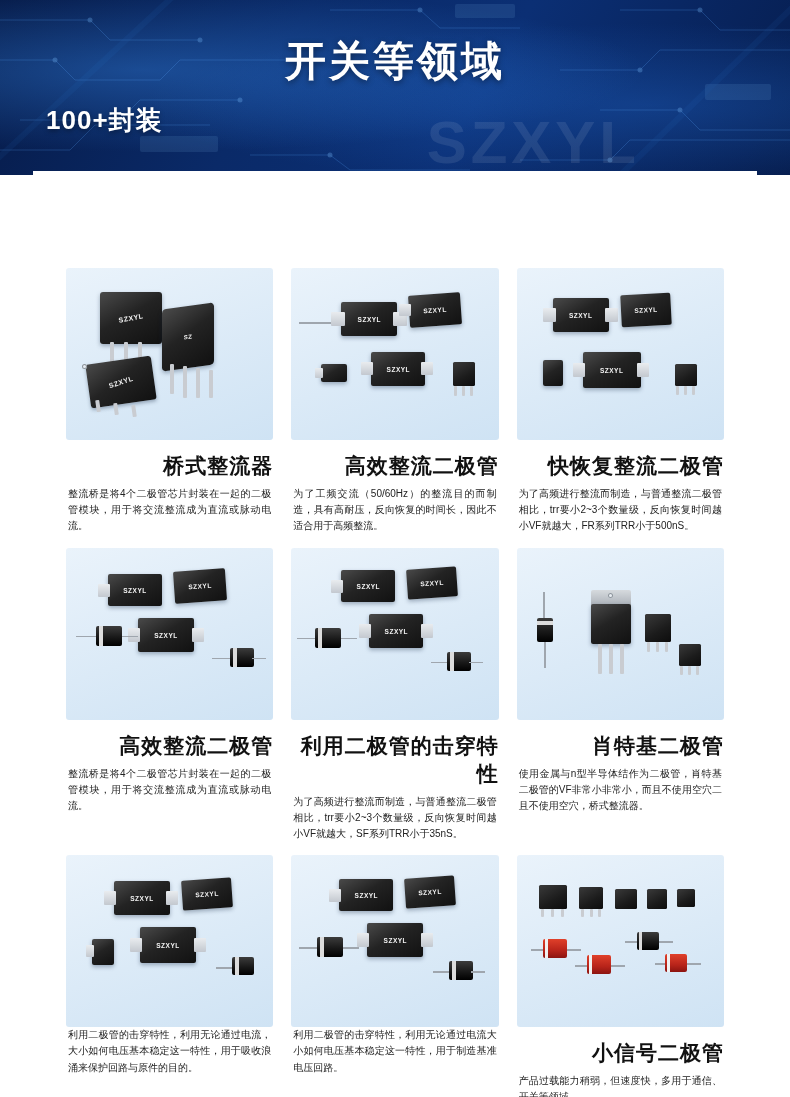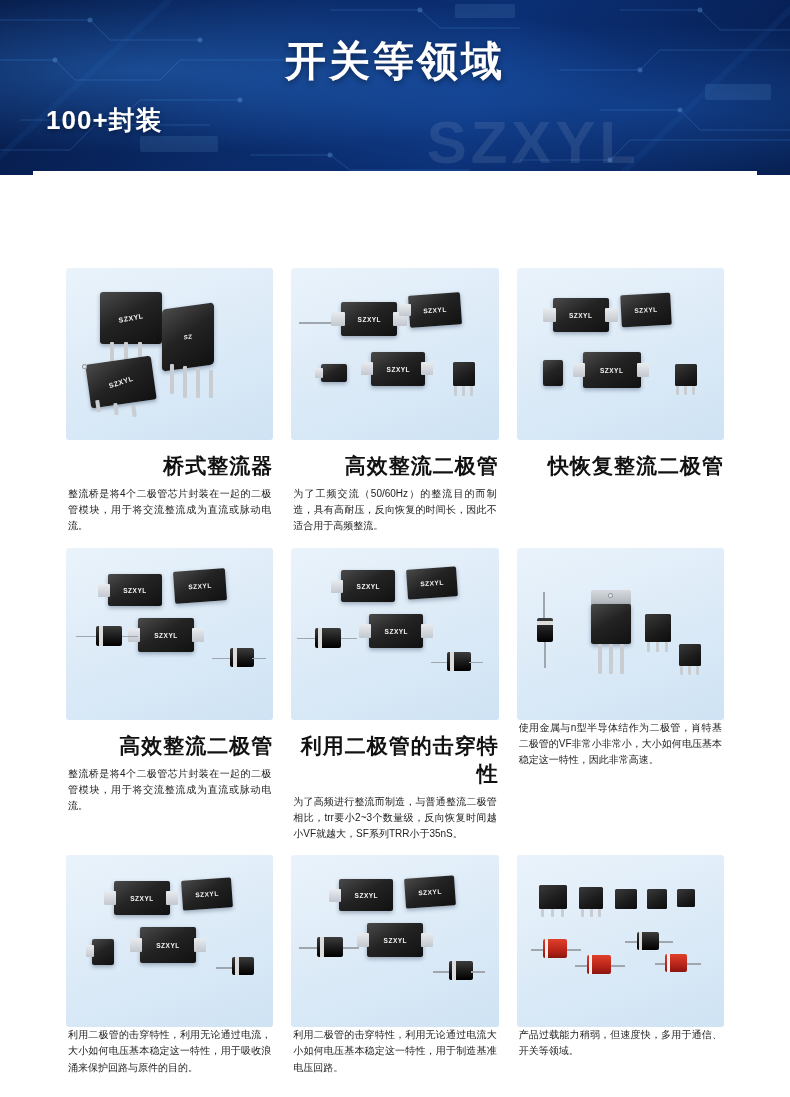--- a/index.html
+++ b/index.html
@@ -315,20 +315,21 @@
         <div class="tab" style="left:56px; top:95px; width:12px; height:14px;"></div>
         <div class="tab" style="left:120px; top:95px; width:12px; height:14px;"></div>
 
         <div class="pkg flat" style="left:26px; top:92px; width:20px; height:26px;"></div>
         <div class="sot" style="left:158px; top:96px; width:22px; height:22px;"></div>
         <div class="lead" style="left:159px; top:118px; width:3px; height:9px;"></div>
         <div class="lead" style="left:167px; top:118px; width:3px; height:9px;"></div>
         <div class="lead" style="left:175px; top:118px; width:3px; height:9px;"></div>
       </div>
       <div class="card-title">快恢复整流二极管</div>
+      <div class="card-desc">为了高频进行整流而制造，与普通整流二极管相比，trr要小2~3个数量级，反向恢复时间越小VF就越大，FR系列TRR小于500nS。</div>
     </div>
 
     <div class="card">
       <div class="thumb">
         <div class="pkg flat" style="left:42px; top:26px; width:54px; height:32px;">
           <div class="brand">SZXYL</div>
         </div>
         <div class="tab" style="left:32px; top:36px; width:12px; height:13px;"></div>
         <div class="pkg flat" style="left:108px; top:22px; width:52px; height:32px; transform:rotate(-4deg);">
           <div class="brand">SZXYL</div>
@@ -405,21 +406,22 @@
         <div class="sot" style="left:128px; top:66px; width:26px; height:28px;"></div>
         <div class="lead" style="left:130px; top:94px; width:3px; height:10px;"></div>
         <div class="lead" style="left:139px; top:94px; width:3px; height:10px;"></div>
         <div class="lead" style="left:148px; top:94px; width:3px; height:10px;"></div>
 
         <div class="sot" style="left:162px; top:96px; width:22px; height:22px;"></div>
         <div class="lead" style="left:163px; top:118px; width:3px; height:9px;"></div>
         <div class="lead" style="left:171px; top:118px; width:3px; height:9px;"></div>
         <div class="lead" style="left:179px; top:118px; width:3px; height:9px;"></div>
       </div>
-      <div class="card-desc">使用金属与n型半导体结作为二极管，肖特基二极管的VF非常小非常小，大小如何电压基本稳定这一特性，因此非常高速。</div>
+      <div class="card-title">肖特基二极管</div>
+      <div class="card-desc">使用金属与n型半导体结作为二极管，肖特基二极管的VF非常小非常小，而且不使用空穴二且不使用空穴，桥式整流器。</div>
     </div>
 
     <div class="card">
       <div class="thumb">
         <div class="pkg flat" style="left:48px; top:26px; width:56px; height:34px;">
           <div class="brand">SZXYL</div>
         </div>
         <div class="tab" style="left:38px; top:36px; width:12px; height:14px;"></div>
         <div class="tab" style="left:100px; top:36px; width:12px; height:14px;"></div>
 
@@ -507,17 +509,18 @@
           <div class="band" style="left:2px; top:0; width:3px; height:18px;"></div>
         </div>
         <div class="wire" style="left:142px; top:86px; width:14px;"></div>
 
         <div class="wire" style="left:138px; top:108px; width:12px;"></div>
         <div class="axial red" style="left:148px; top:99px; width:22px; height:18px;">
           <div class="band" style="left:2px; top:0; width:3px; height:18px; background:#f0f0f0;"></div>
         </div>
         <div class="wire" style="left:170px; top:108px; width:14px;"></div>
       </div>
+      <div class="card-title">小信号二极管</div>
       <div class="card-desc">产品过载能力稍弱，但速度快，多用于通信、开关等领域。</div>
     </div>
 
   </div>
 </div>
 
 </body></html>

